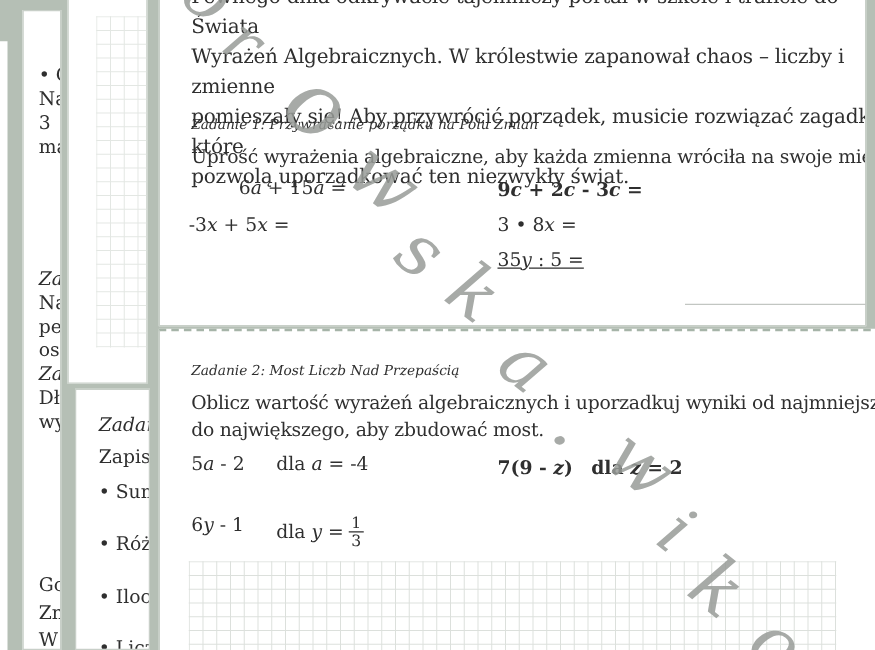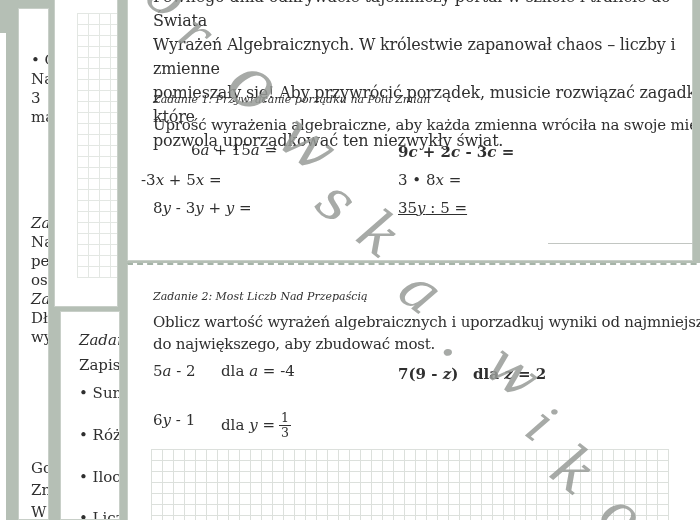--- a/index.html
+++ b/index.html
@@ -43,21 +43,21 @@
   #page-main{left:127px;top:0;width:566px;height:261px;overflow:hidden;border-top:none;}
   #page-task2{left:127px;top:263px;width:630px;height:258px;overflow:hidden;
     border-top:2px dashed #a6b4a8;}
   .line{position:absolute;white-space:nowrap;font-size:15px;}
   .intro-line{left:25px;line-height:24px;letter-spacing:-0.2px;}
   #intro{position:absolute;left:0;top:-15px;width:100%;}
   #intro .intro-line{position:relative;left:25px;}
   .task-title{font-style:italic;font-size:11px;}
   #t1-title{left:25px;top:93px;}
   #t1-instr{left:25px;top:116px;letter-spacing:-0.2px;}
-  #t1-l0{left:43px;top:141px;margin-left:20px;} #t1-l1{left:13px;top:171px;} #t1-l2{left:25px;top:199px;}
+  #t1-l0{left:43px;top:141px;margin-left:20px;} #t1-l1{left:23px;top:171px;} #t1-l2{left:25px;top:199px;}
   #t1-r0{left:270px;top:143px;font-weight:bold;} #t1-r1{left:270px;top:171px;} #t1-r2{left:270px;top:199px;text-decoration:underline;}
   #t2-title{left:25px;top:25px;}
   #t2-instr0{left:25px;top:48px;letter-spacing:-0.2px;}
   #t2-instr1{left:25px;top:70px;letter-spacing:-0.2px;}
   .t2row-l .expr{position:absolute;left:25px;}
   .t2row-l .cond{position:absolute;left:93px;}
   .t2row-r .expr{position:absolute;left:270px;}
   .t2row-r .cond{position:absolute;left:345px;text-align:right;}
   .t2row{position:absolute;left:0;width:100%;height:24px;font-size:15px;white-space:nowrap;}
   #t2-lr0{top:97px;} #t2-lr1{top:123px;} #t2-lr2{top:146px;text-decoration:underline;}
@@ -123,21 +123,20 @@
     <div id="intro">
       <div class="intro-line">Pewnego dnia odkrywacie tajemniczy portal w szkole i traficie do Świata</div>
       <div class="intro-line">Wyrażeń Algebraicznych. W królestwie zapanował chaos – liczby i zmienne</div>
       <div class="intro-line">pomieszały się! Aby przywrócić porządek, musicie rozwiązać zagadki, które</div>
       <div class="intro-line">pozwolą uporządkować ten niezwykły świat.</div>
     </div>
     <div class="line task-title" id="t1-title">Zadanie 1: Przywracanie porządku na Polu Zmian</div>
     <div class="line" id="t1-instr">Uprość wyrażenia algebraiczne, aby każda zmienna wróciła na swoje miejsce.</div>
     <div class="line" id="t1-l0">6<i>a</i> + 15<i>a</i> =</div>
     <div class="line" id="t1-l1">-3<i>x</i> + 5<i>x</i> =</div>
-    <div class="line" id="t1-l2">8<i>y</i> - 3<i>y</i> + <i>y</i> =</div>
     <div class="line" id="t1-r0">9<i>c</i> + 2<i>c</i> - 3<i>c</i> =</div>
     <div class="line" id="t1-r1">3 • 8<i>x</i> =</div>
     <div class="line" id="t1-r2">35<i>y</i> : 5 =</div>
   </div>
 
   <div id="edge-line"></div>
 
   <div class="page" id="page-task2">
     <div class="line task-title" id="t2-title">Zadanie 2: Most Liczb Nad Przepaścią</div>
     <div class="line" id="t2-instr0">Oblicz wartość wyrażeń algebraicznych i uporzadkuj wyniki od najmniejszego</div>

